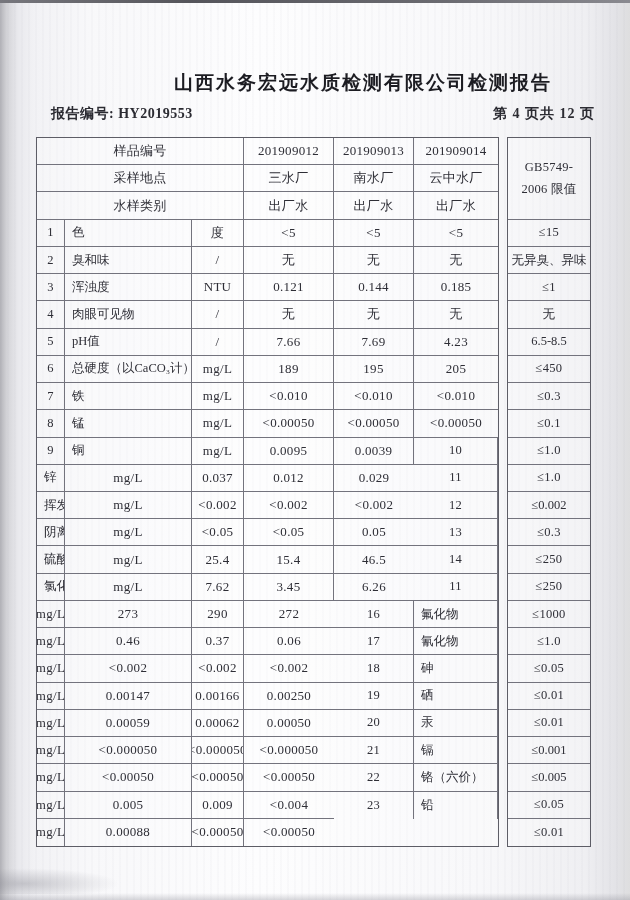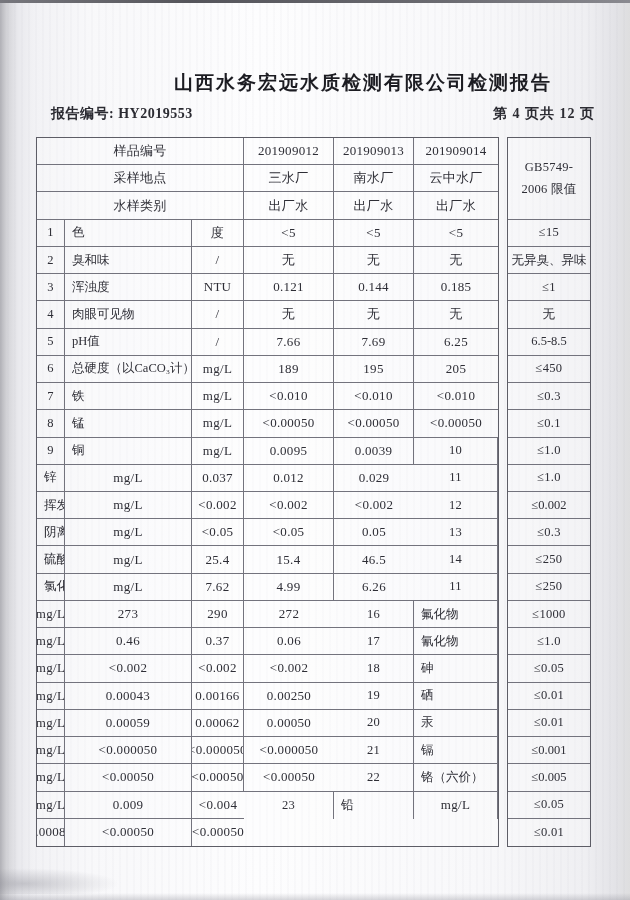--- a/index.html
+++ b/index.html
@@ -95,21 +95,21 @@
       <div class="cell name">肉眼可见物</div>
       <div class="cell">/</div>
       <div class="cell">无</div>
       <div class="cell">无</div>
       <div class="cell last-col">无</div>
       <div class="cell num">5</div>
       <div class="cell name">pH值</div>
       <div class="cell">/</div>
       <div class="cell">7.66</div>
       <div class="cell">7.69</div>
-      <div class="cell last-col">6.25</div>
+      <div class="cell last-col">4.23</div>
       <div class="cell num">6</div>
       <div class="cell name">总硬度（以CaCO₃计）</div>
       <div class="cell">mg/L</div>
       <div class="cell">189</div>
       <div class="cell">195</div>
       <div class="cell last-col">205</div>
       <div class="cell num">7</div>
       <div class="cell name">铁</div>
       <div class="cell">mg/L</div>
       <div class="cell">&lt;0.010</div>
@@ -147,21 +147,21 @@
       <div class="cell num">13</div>
       <div class="cell name">硫酸盐</div>
       <div class="cell">mg/L</div>
       <div class="cell">25.4</div>
       <div class="cell">15.4</div>
       <div class="cell last-col">46.5</div>
       <div class="cell num">14</div>
       <div class="cell name">氯化物</div>
       <div class="cell">mg/L</div>
       <div class="cell">7.62</div>
-      <div class="cell">4.99</div>
+      <div class="cell">3.45</div>
       <div class="cell last-col">6.26</div>
       <div class="cell num">11</div>
       <div class="cell">mg/L</div>
       <div class="cell">273</div>
       <div class="cell">290</div>
       <div class="cell last-col">272</div>
       <div class="cell num">16</div>
       <div class="cell name">氟化物</div>
       <div class="cell">mg/L</div>
       <div class="cell">0.46</div>
@@ -169,21 +169,21 @@
       <div class="cell last-col">0.06</div>
       <div class="cell num">17</div>
       <div class="cell name">氰化物</div>
       <div class="cell">mg/L</div>
       <div class="cell">&lt;0.002</div>
       <div class="cell">&lt;0.002</div>
       <div class="cell last-col">&lt;0.002</div>
       <div class="cell num">18</div>
       <div class="cell name">砷</div>
       <div class="cell">mg/L</div>
-      <div class="cell">0.00043</div>
+      <div class="cell">0.00147</div>
       <div class="cell">0.00166</div>
       <div class="cell last-col">0.00250</div>
       <div class="cell num">19</div>
       <div class="cell name">硒</div>
       <div class="cell">mg/L</div>
       <div class="cell">0.00059</div>
       <div class="cell">0.00062</div>
       <div class="cell last-col">0.00050</div>
       <div class="cell num">20</div>
       <div class="cell name">汞</div>
@@ -193,20 +193,21 @@
       <div class="cell last-col">&lt;0.000050</div>
       <div class="cell num">21</div>
       <div class="cell name">镉</div>
       <div class="cell">mg/L</div>
       <div class="cell">&lt;0.00050</div>
       <div class="cell">&lt;0.00050</div>
       <div class="cell last-col">&lt;0.00050</div>
       <div class="cell num">22</div>
       <div class="cell name">铬（六价）</div>
       <div class="cell">mg/L</div>
+      <div class="cell">0.005</div>
       <div class="cell">0.009</div>
       <div class="cell last-col">&lt;0.004</div>
       <div class="cell num last-row">23</div>
       <div class="cell name last-row">铅</div>
       <div class="cell  last-row">mg/L</div>
       <div class="cell  last-row">0.00088</div>
       <div class="cell  last-row">&lt;0.00050</div>
       <div class="cell last-col last-row">&lt;0.00050</div>
     </div>
   <div id="limit-table" class="grid">

